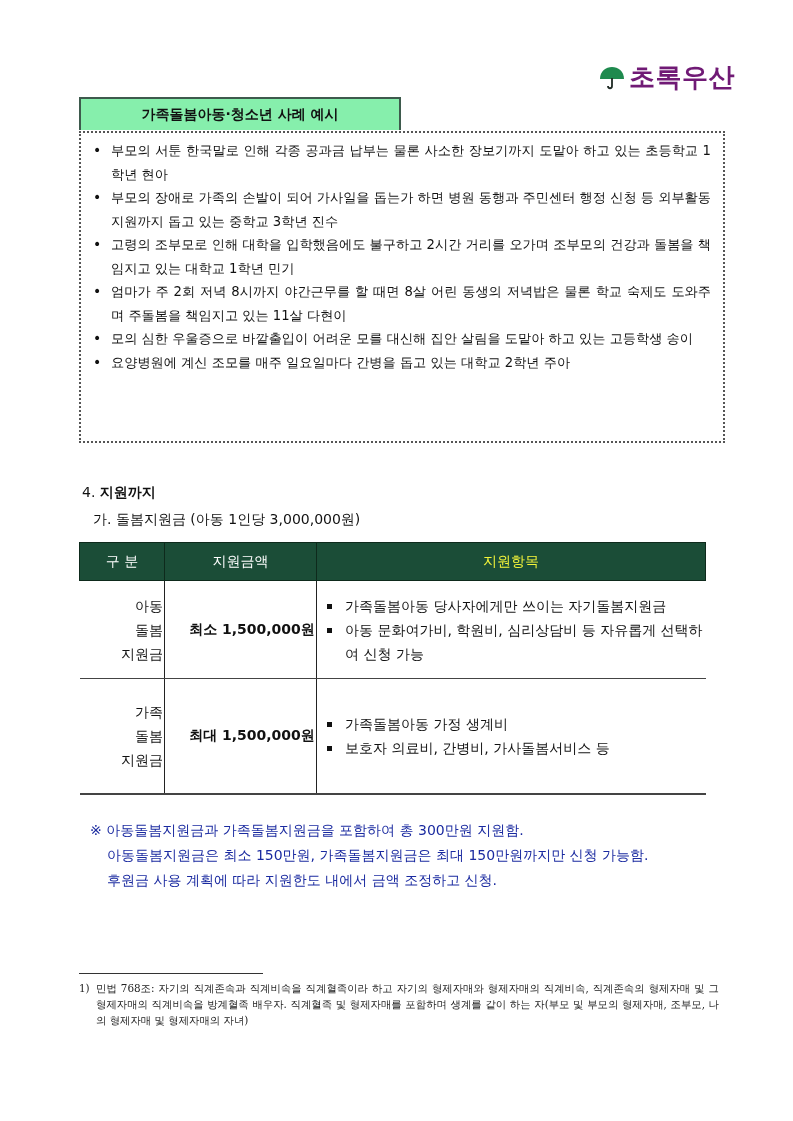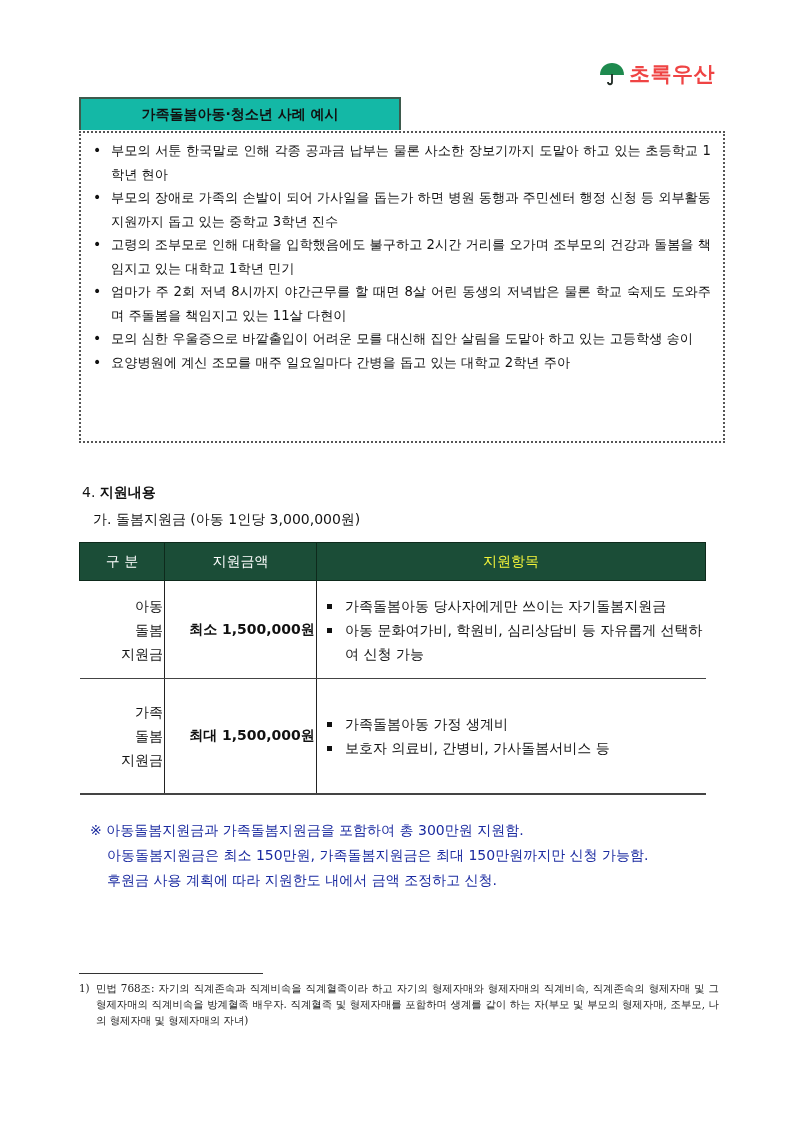--- a/index.html
+++ b/index.html
@@ -1,26 +1,26 @@
 <!DOCTYPE html>
 <html><head>
 <meta charset="utf-8">
 <style>
   html, body { margin: 0; padding: 0; background: #ffffff; }
   body { width: 793px; height: 1121px; position: relative; overflow: hidden;
          font-family: "DejaVu Sans", "Liberation Sans", sans-serif; color: #111; }
 
   .logo { position: absolute; left: 598px; top: 60px; display: flex; align-items: center; gap: 3px; }
   .logo svg { width: 28px; height: 28px; }
-  .logo-text { font-size: 21px; font-weight: bold; color: #ef4444; letter-spacing: 0.5px; }
+  .logo-text { font-size: 26px; font-weight: bold; color: #701a75; letter-spacing: 0.5px; }
 
   .case-tab { position: absolute; left: 79px; top: 97px; width: 322px; height: 33px;
               border: 2px solid #3e5a4d; border-bottom: none; box-sizing: border-box;
               display: flex; align-items: center; justify-content: center;
-              font-size: 14px; font-weight: bold; color: #111; background: #14b8a6; }
+              font-size: 14px; font-weight: bold; color: #111; background: #86efac; }
   .case-box { position: absolute; left: 79px; top: 131px; width: 646px; height: 312px;
               border: 2px dotted #555; box-sizing: border-box; padding: 6px 12px 4px 10px; }
   .case-list { list-style: none; margin: 0; padding: 0; }
   .case-list li { position: relative; padding-left: 20px; font-size: 13.2px; line-height: 23.5px;
                   text-align: justify; color: #111; }
   .case-list li::before { content: "•"; position: absolute; left: 2px; top: 0; font-size: 14px; }
 
   .sec-heading { position: absolute; left: 82px; top: 484px; font-size: 14px; color: #111; }
   .sec-heading b { font-weight: bold; }
   .sub-heading { position: absolute; left: 93px; top: 511px; font-size: 14px; color: #111; }
@@ -67,21 +67,21 @@
     <li>부모의 장애로 가족의 손발이 되어 가사일을 돕는가 하면 병원 동행과 주민센터 행정 신청 등 외부활동 지원까지 돕고 있는 중학교 3학년 진수</li>
     <li>고령의 조부모로 인해 대학을 입학했음에도 불구하고 2시간 거리를 오가며 조부모의 건강과 돌봄을 책임지고 있는 대학교 1학년 민기</li>
     <li>엄마가 주 2회 저녁 8시까지 야간근무를 할 때면 8살 어린 동생의 저녁밥은 물론 학교 숙제도 도와주며 주돌봄을 책임지고 있는 11살 다현이</li>
     <li>모의 심한 우울증으로 바깥출입이 어려운 모를 대신해 집안 살림을 도맡아 하고 있는 고등학생 송이</li>
     <li>요양병원에 계신 조모를 매주 일요일마다 간병을 돕고 있는 대학교 2학년 주아</li>
   </ul>
 </div>
 
 <div class="sec-heading">
   <span>4.</span>
-  <b>지원내용</b>
+  <b>지원까지</b>
 </div>
 <div class="sub-heading">가. 돌봄지원금 (아동 1인당 3,000,000원)</div>
 
 <table class="support">
   <colgroup>
       <col style="width:85px">
       <col style="width:152px">
       <col>
     </colgroup>
   <thead>

